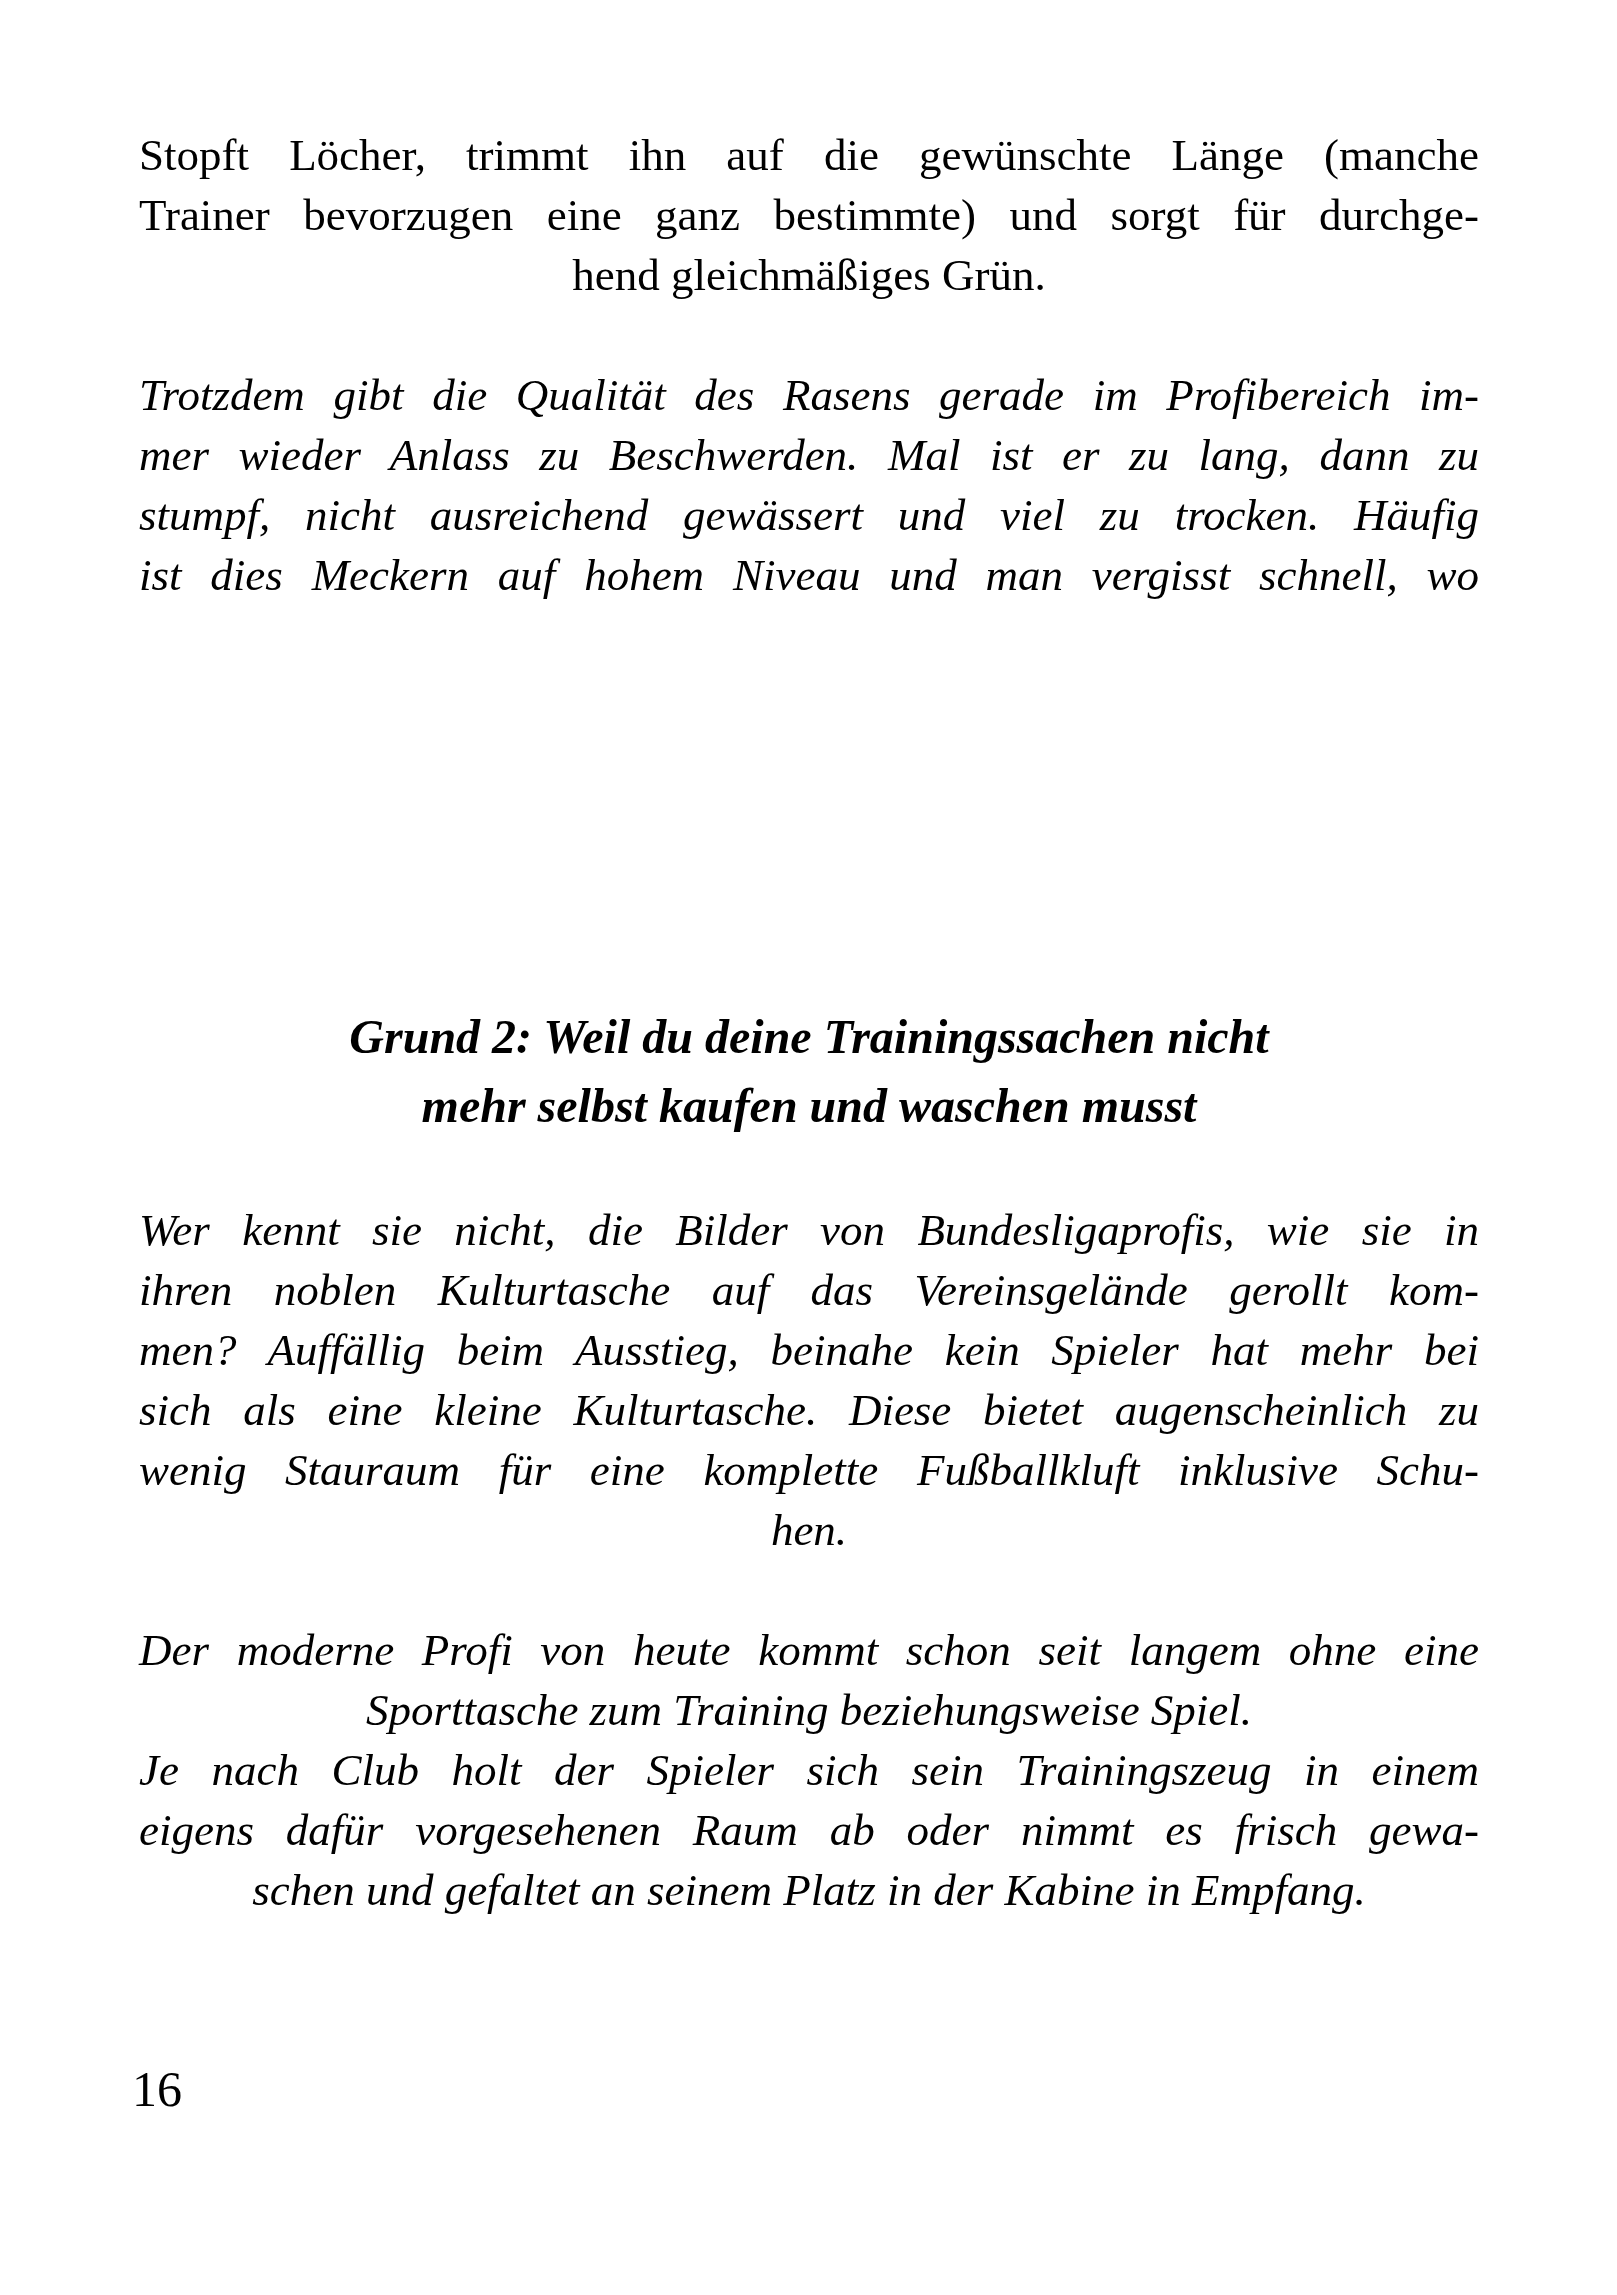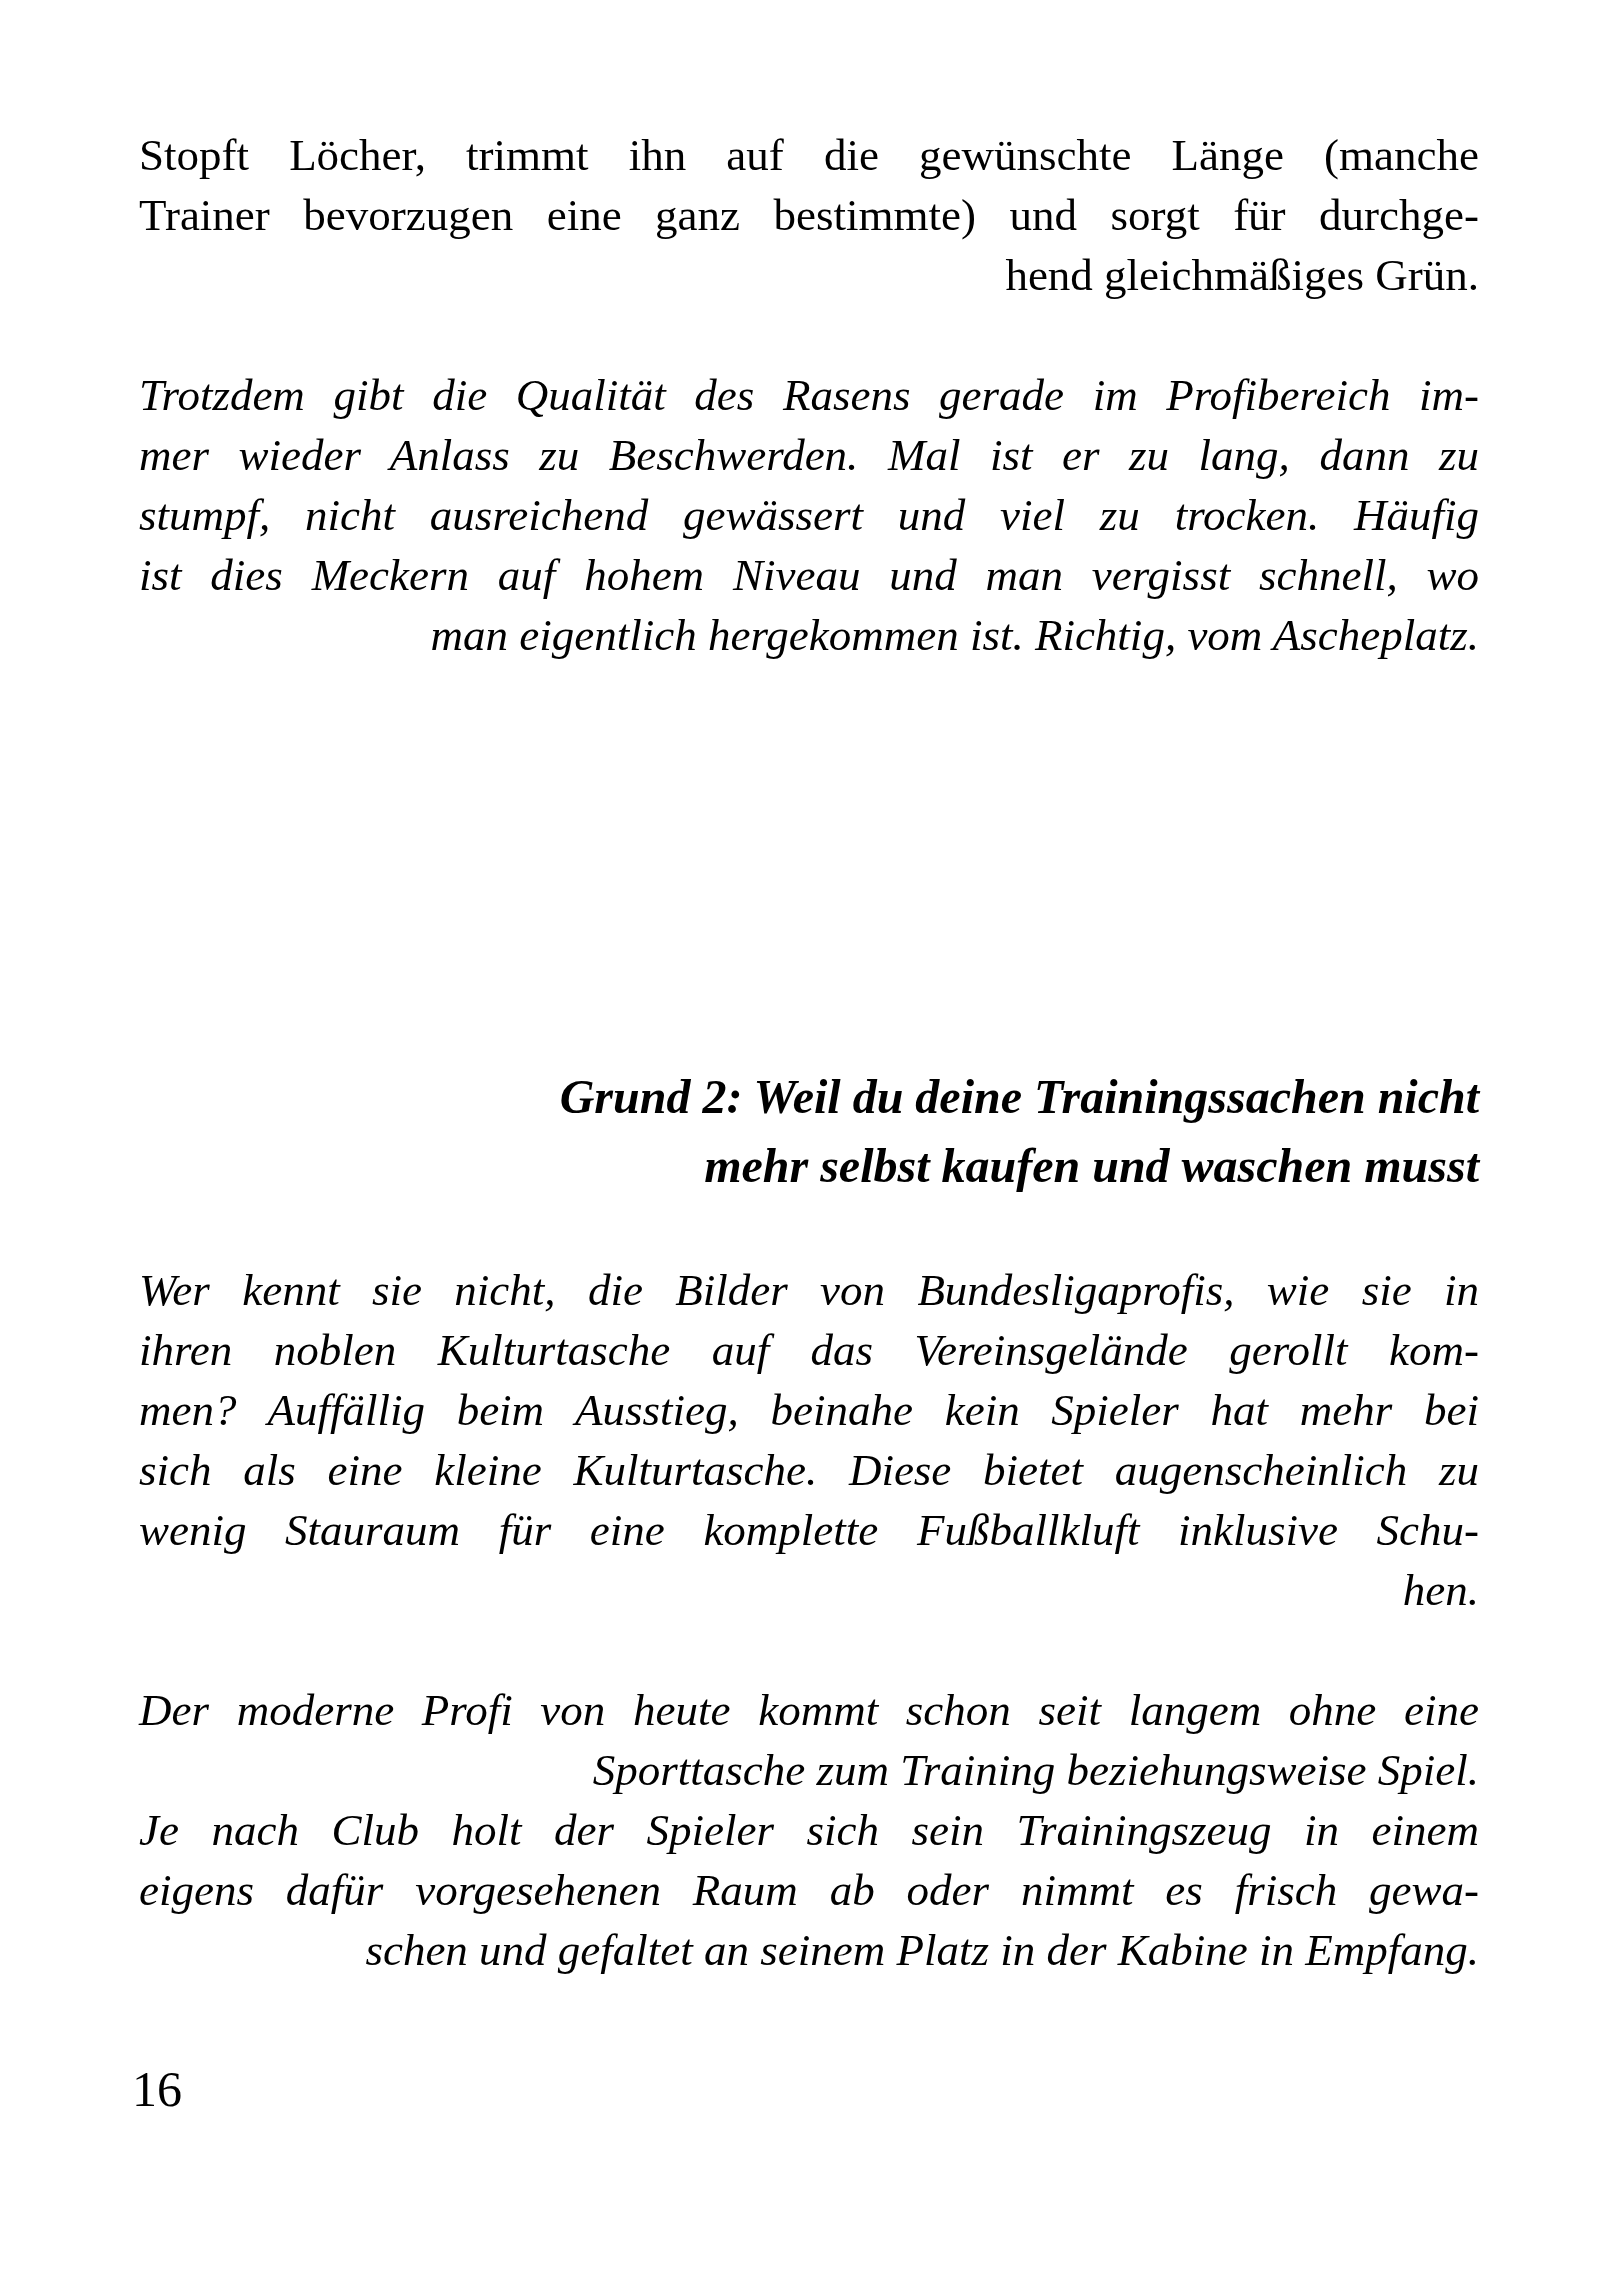--- a/index.html
+++ b/index.html
@@ -42,21 +42,21 @@
     line-height: 69px;
     font-weight: bold;
     font-style: italic;
     margin-top: 397px !important;
     margin-bottom: 32px;
   }
 
   .line {
     display: block;
     white-space: nowrap;
-    text-align: right;
+    text-align: center;
   }
 
   .line.justified {
     text-align: justify;
     text-align-last: justify;
   }
 
   .pageno {
     position: absolute;
     left: 132px;
@@ -74,21 +74,20 @@
       <section class="block paragraph">
         <div class="line justified">Stopft Löcher, trimmt ihn auf die gewünschte Länge (manche</div>
         <div class="line justified">Trainer bevorzugen eine ganz bestimmte) und sorgt für durchge-</div>
         <div class="line">hend gleichmäßiges Grün.</div>
       </section>
       <section class="block paragraph">
         <div class="line justified">Trotzdem gibt die Qualität des Rasens gerade im Profibereich im-</div>
         <div class="line justified">mer wieder Anlass zu Beschwerden. Mal ist er zu lang, dann zu</div>
         <div class="line justified">stumpf, nicht ausreichend gewässert und viel zu trocken. Häufig</div>
         <div class="line justified">ist dies Meckern auf hohem Niveau und man vergisst schnell, wo</div>
-        <div class="line">man eigentlich hergekommen ist. Richtig, vom Ascheplatz.</div>
       </section>
       <section class="block heading">
         <div class="line">Grund 2: Weil du deine Trainingssachen nicht</div>
         <div class="line">mehr selbst kaufen und waschen musst</div>
       </section>
       <section class="block paragraph">
         <div class="line justified">Wer kennt sie nicht, die Bilder von Bundesligaprofis, wie sie in</div>
         <div class="line justified">ihren noblen Kulturtasche auf das Vereinsgelände gerollt kom-</div>
         <div class="line justified">men? Auffällig beim Ausstieg, beinahe kein Spieler hat mehr bei</div>
         <div class="line justified">sich als eine kleine Kulturtasche. Diese bietet augenscheinlich zu</div>

